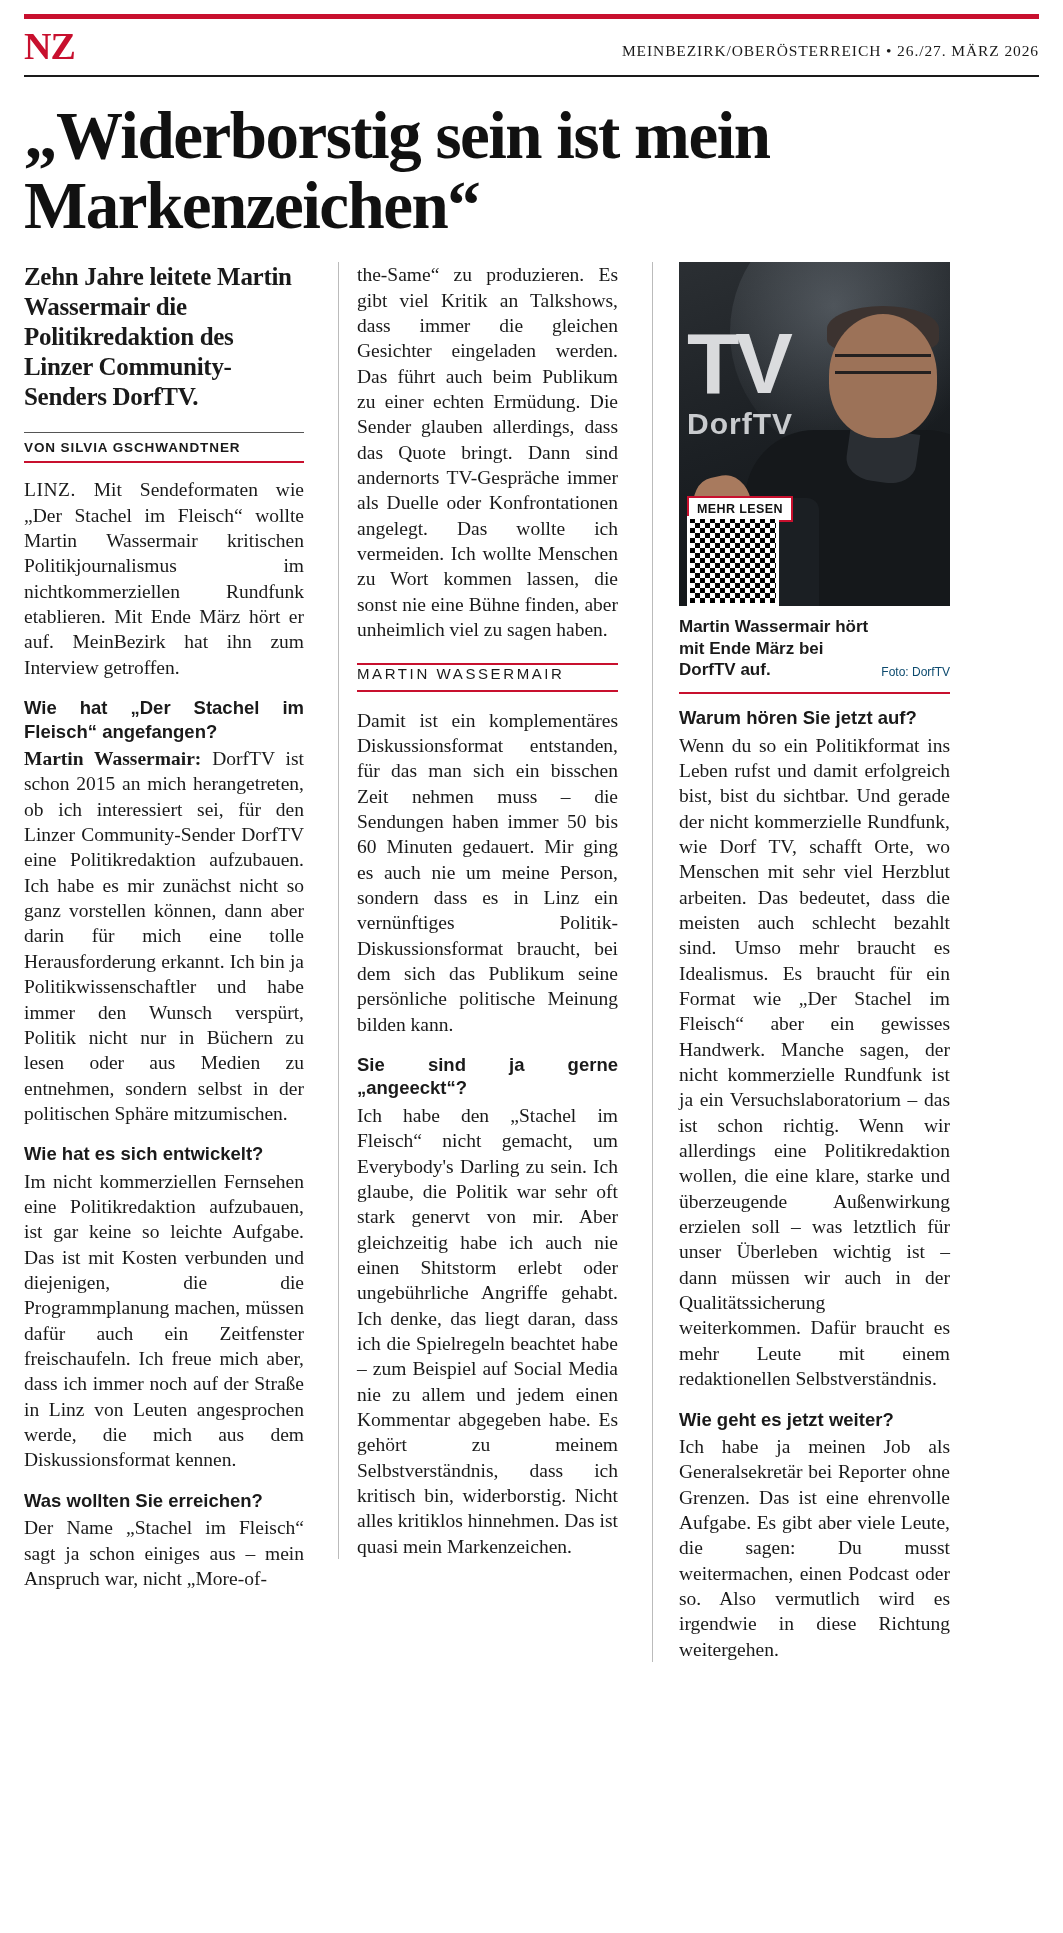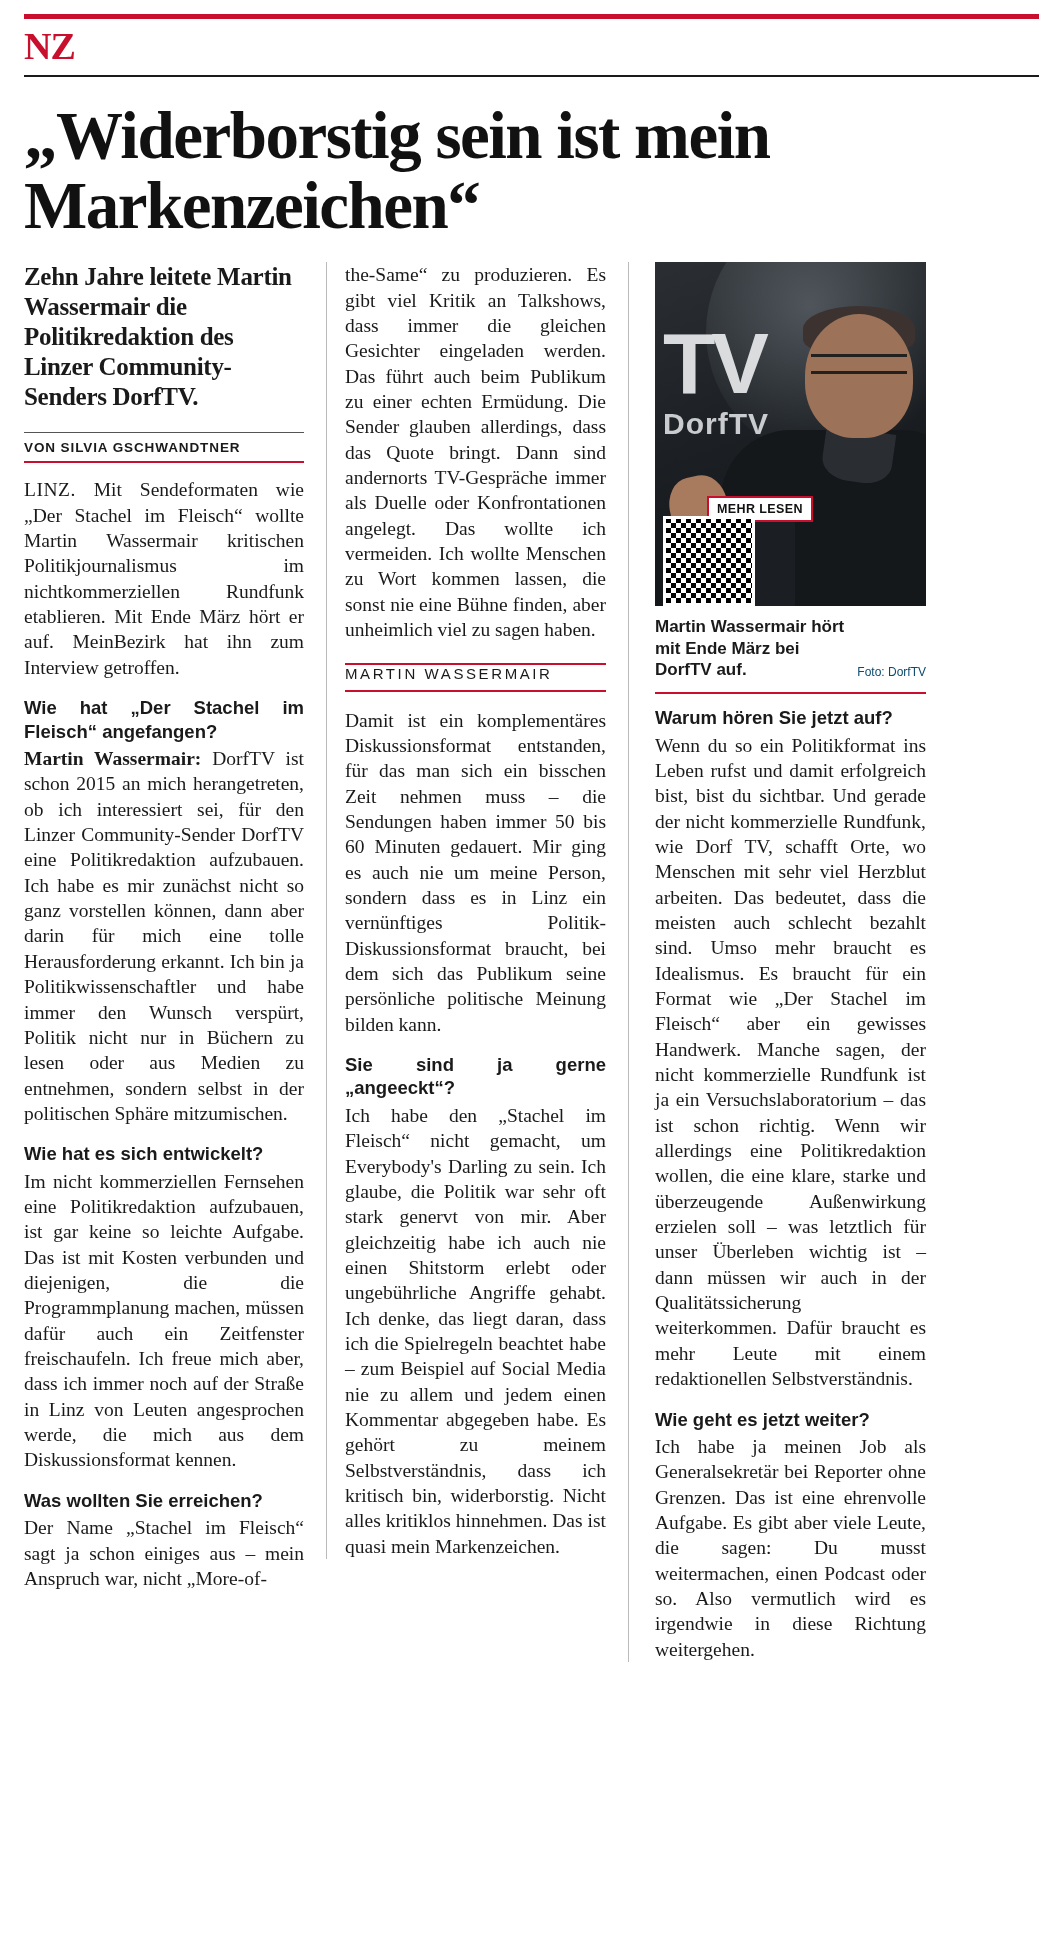--- a/index.html
+++ b/index.html
@@ -61,21 +61,21 @@
     font-size: 67px;
     line-height: 1.04;
     letter-spacing: -1.5px;
     margin: 24px 0 22px 0;
     color: #111;
   }
 
   
   .cols {
     display: flex;
-    gap: 4px;
+    gap: 16px;
     align-items: flex-start;
   }
   .col {
     width: 298px;
     box-sizing: border-box;
   }
   .col.c1 { padding-right: 18px; }
   .col.c2 { padding: 0 18px; border-left: 1px solid #bbb; }
   .col.c3 { padding-left: 26px; border-left: 1px solid #bbb; }
 
@@ -265,21 +265,20 @@
     left: 8px;
     bottom: 84px;
     background: #ffffff;
     color: #111;
     font-family: "Liberation Sans", sans-serif;
     font-weight: bold;
     font-size: 12.5px;
     letter-spacing: 0.4px;
     padding: 4px 8px;
     border: 2px solid #c8102e;
-    margin-left: 44px;
   }
   .photo .qr {
     position: absolute;
     left: 8px;
     bottom: 0px;
     width: 86px;
     height: 84px;
     background:
       repeating-linear-gradient(90deg, #000 0 5px, #fff 5px 10px),
       repeating-linear-gradient(0deg, #000 0 5px, #fff 5px 10px);
@@ -312,20 +311,21 @@
 </style>
 </head>
 <body>
 
 <div class="page">
 
   <div class="top-rule"></div>
 
   <div class="masthead">
     <div class="nameplate">NZ</div>
+    <div class="masthead-right">MEINBEZIRK/OBERÖSTERREICH • 26./27. MÄRZ 2026</div>
   </div>
   <div class="masthead-rule"></div>
 
   <h1 class="headline">„Widerborstig sein ist mein Markenzeichen“</h1>
 
   <div class="cols">
 
     <div class="col c1">
       <div class="standfirst">Zehn Jahre leitete Martin Wassermair die Politikredaktion des Linzer Community-Senders DorfTV.</div>
 

